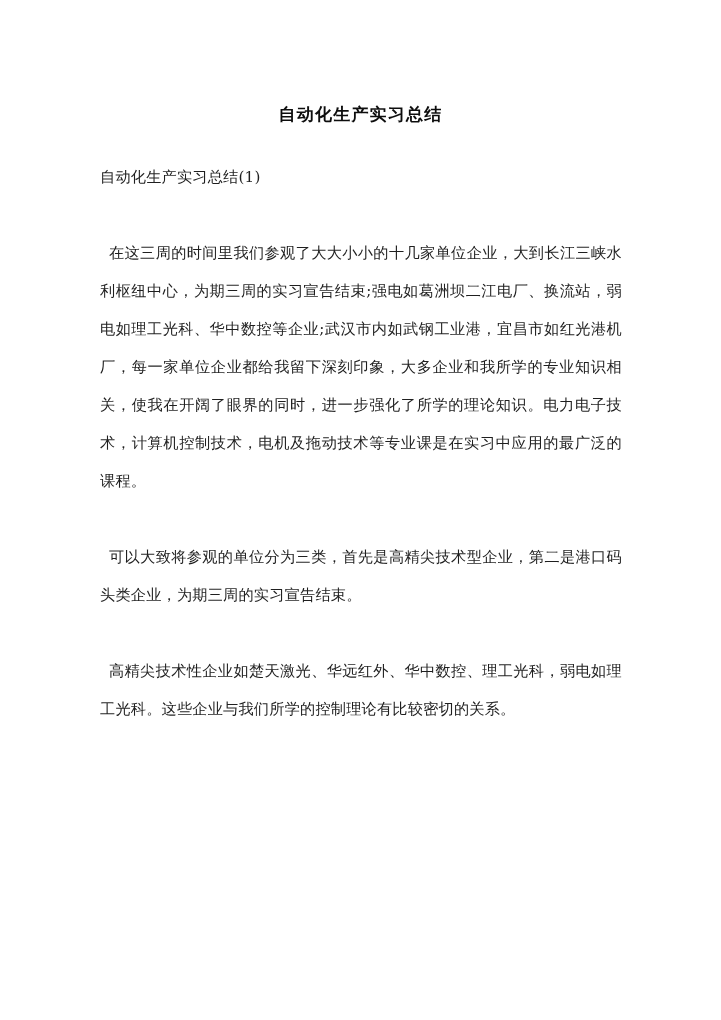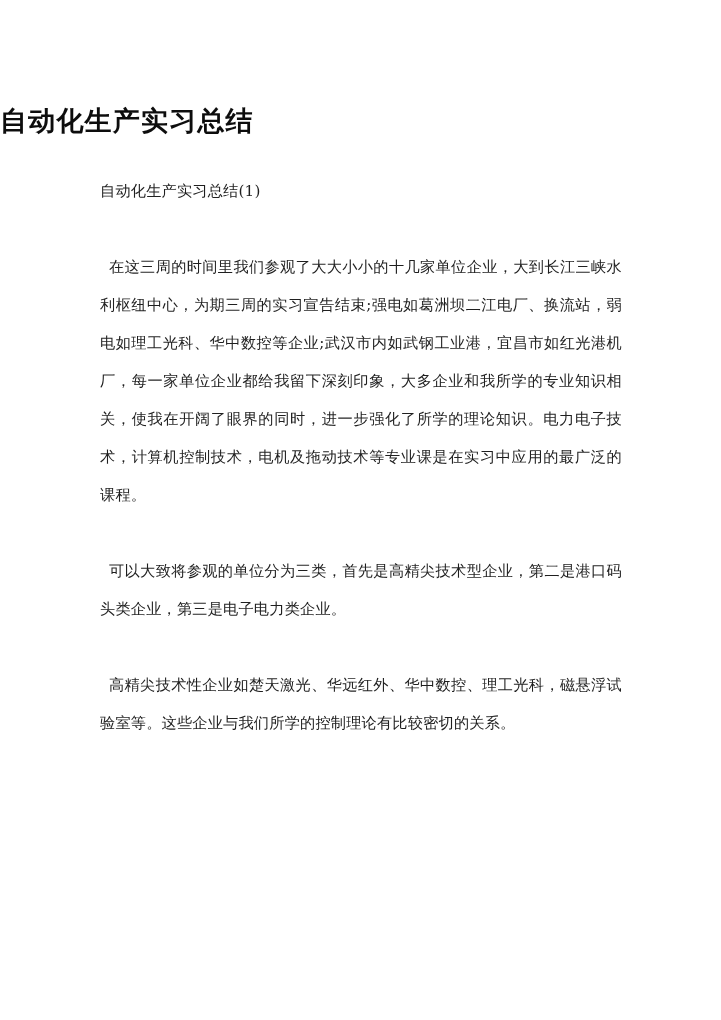--- a/index.html
+++ b/index.html
@@ -21,31 +21,31 @@
     width: 721px;
     height: 1020px;
     background: #ffffff;
     box-sizing: border-box;
   }
   .doc-title {
     position: absolute;
     top: 86px;
     left: 0;
     width: 721px;
-    text-align: left;
-    font-size: 27px;
+    text-align: center;
+    font-size: 17px;
     font-weight: 700;
     letter-spacing: 1.2px;
     line-height: 34px;
     color: #0d0d0d;
     font-family: "DejaVu Serif", "Liberation Serif", serif;
   }
   .body-block {
     position: absolute;
-    top: 172px;
+    top: 158px;
     left: 100px;
     width: 522px;
   }
   .para {
     margin: 0;
     font-size: 15.2px;
     line-height: 38px;
     color: #1f1f1f;
     text-align: justify;
     text-justify: inter-ideograph;
@@ -70,19 +70,19 @@
 
   <h1 class="doc-title">自动化生产实习总结</h1>
 
   <div class="body-block">
 
     <p class="para subtitle">自动化生产实习总结(1)</p>
 
 
     <p class="para indent gap">在这三周的时间里我们参观了大大小小的十几家单位企业，大到长江三峡水利枢纽中心，为期三周的实习宣告结束;强电如葛洲坝二江电厂、换流站，弱电如理工光科、华中数控等企业;武汉市内如武钢工业港，宜昌市如红光港机厂，每一家单位企业都给我留下深刻印象，大多企业和我所学的专业知识相关，使我在开阔了眼界的同时，进一步强化了所学的理论知识。电力电子技术，计算机控制技术，电机及拖动技术等专业课是在实习中应用的最广泛的课程。</p>
 
-    <p class="para indent gap">可以大致将参观的单位分为三类，首先是高精尖技术型企业，第二是港口码头类企业，第三是电子电力类企业。</p>
+    <p class="para indent gap">可以大致将参观的单位分为三类，首先是高精尖技术型企业，第二是港口码头类企业，为期三周的实习宣告结束。</p>
 
-    <p class="para indent gap">高精尖技术性企业如楚天激光、华远红外、华中数控、理工光科，磁悬浮试验室等。这些企业与我们所学的控制理论有比较密切的关系。</p>
+    <p class="para indent gap">高精尖技术性企业如楚天激光、华远红外、华中数控、理工光科，弱电如理工光科。这些企业与我们所学的控制理论有比较密切的关系。</p>
 
 
   </div>
 </div>
 
 </body></html>

